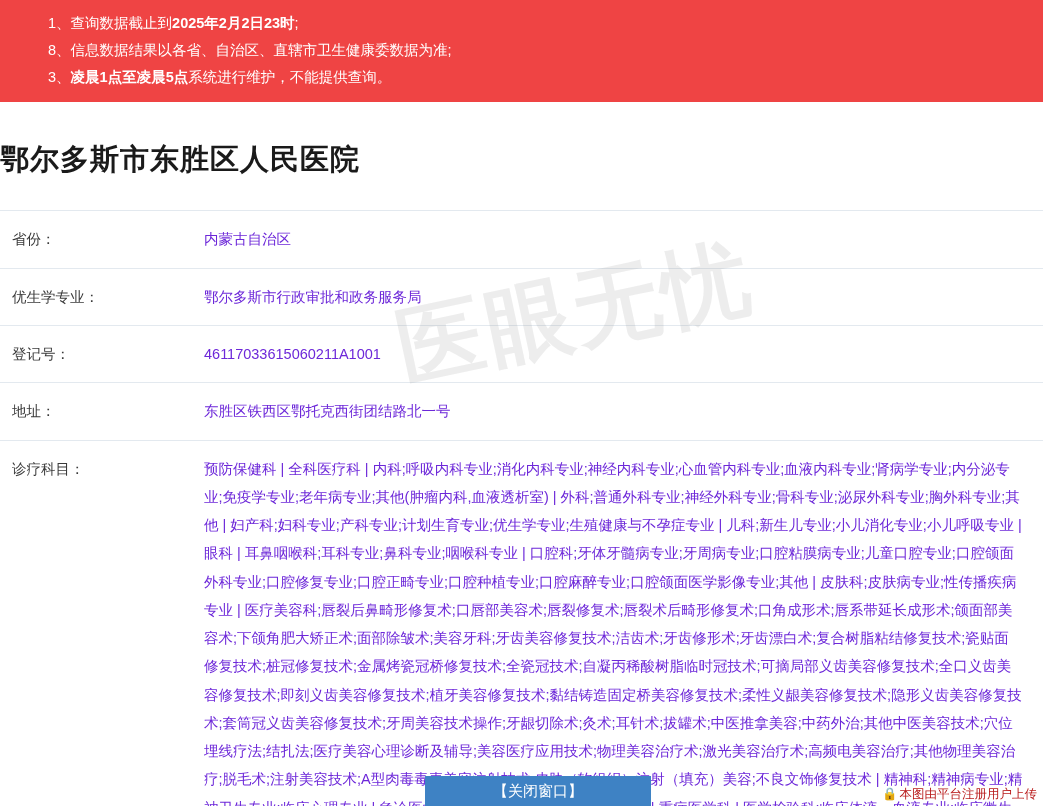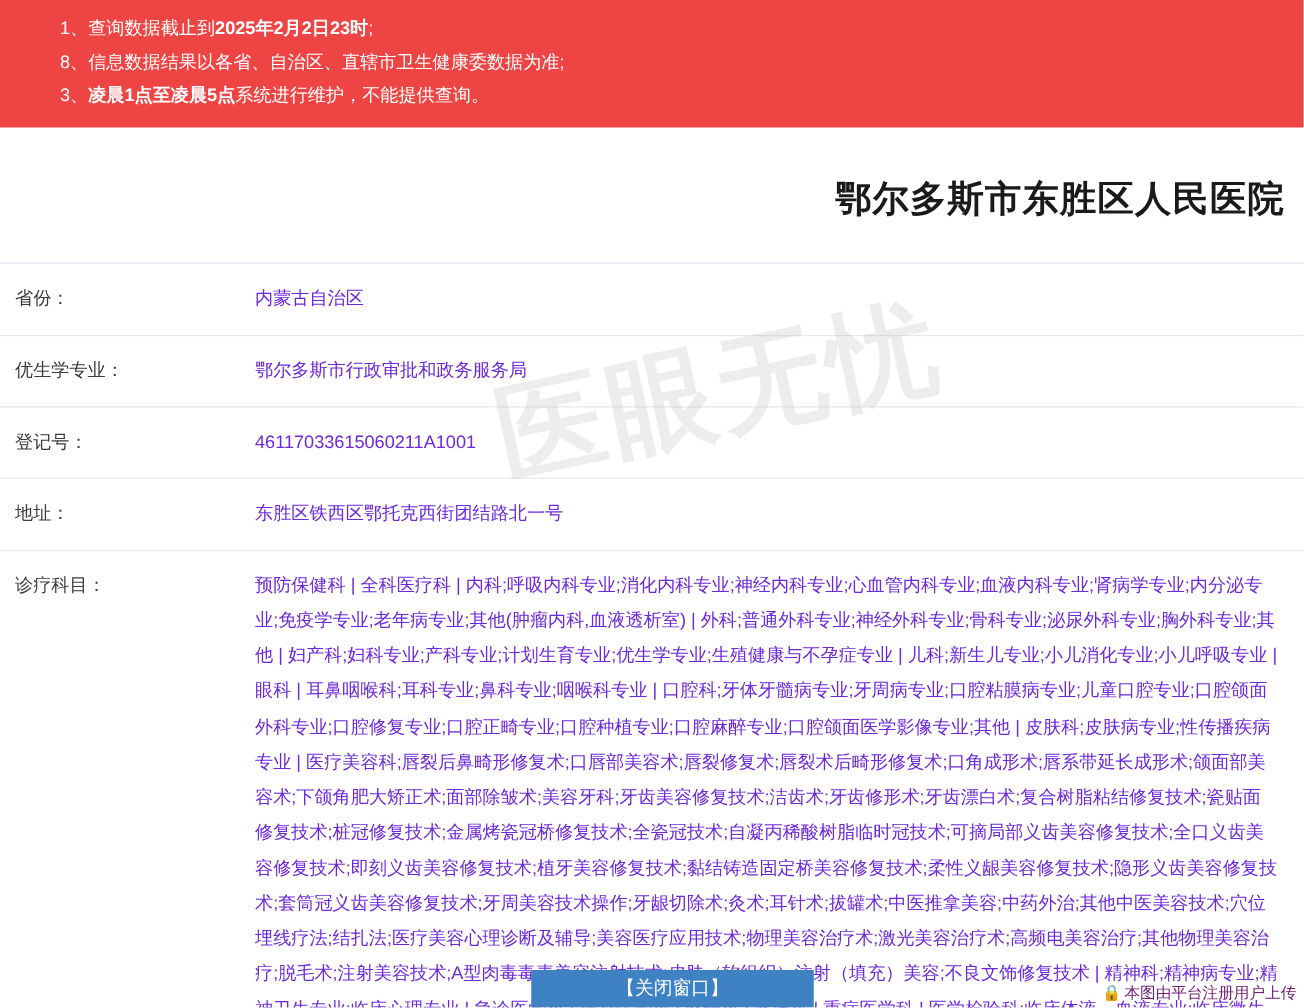--- a/index.html
+++ b/index.html
@@ -27,21 +27,21 @@
   .notice-line {
     padding-left: 48px;
     white-space: nowrap;
   }
   .notice b {
     font-weight: bold;
   }
 
   
   .hospital-title {
-    text-align: right;
+    text-align: left;
     font-size: 29px;
     font-weight: bold;
     color: #1a1a1a;
     padding: 38px 15px 30px 0;
     letter-spacing: 1px;
   }
 
   
   .info-table {
     width: 1043px;
@@ -114,21 +114,21 @@
     line-height: 30px;
     cursor: pointer;
     padding: 0;
     font-family: "Liberation Sans", sans-serif;
   }
   .corner-note {
     position: absolute;
     right: 6px;
     bottom: 3px;
     font-size: 12.5px;
-    color: #701a75;
+    color: #b91c1c;
     white-space: nowrap;
   }
   .corner-note .lock {
     display: inline-block;
     margin-right: 2px;
   }
 </style>
 </head>
 <body>
 

